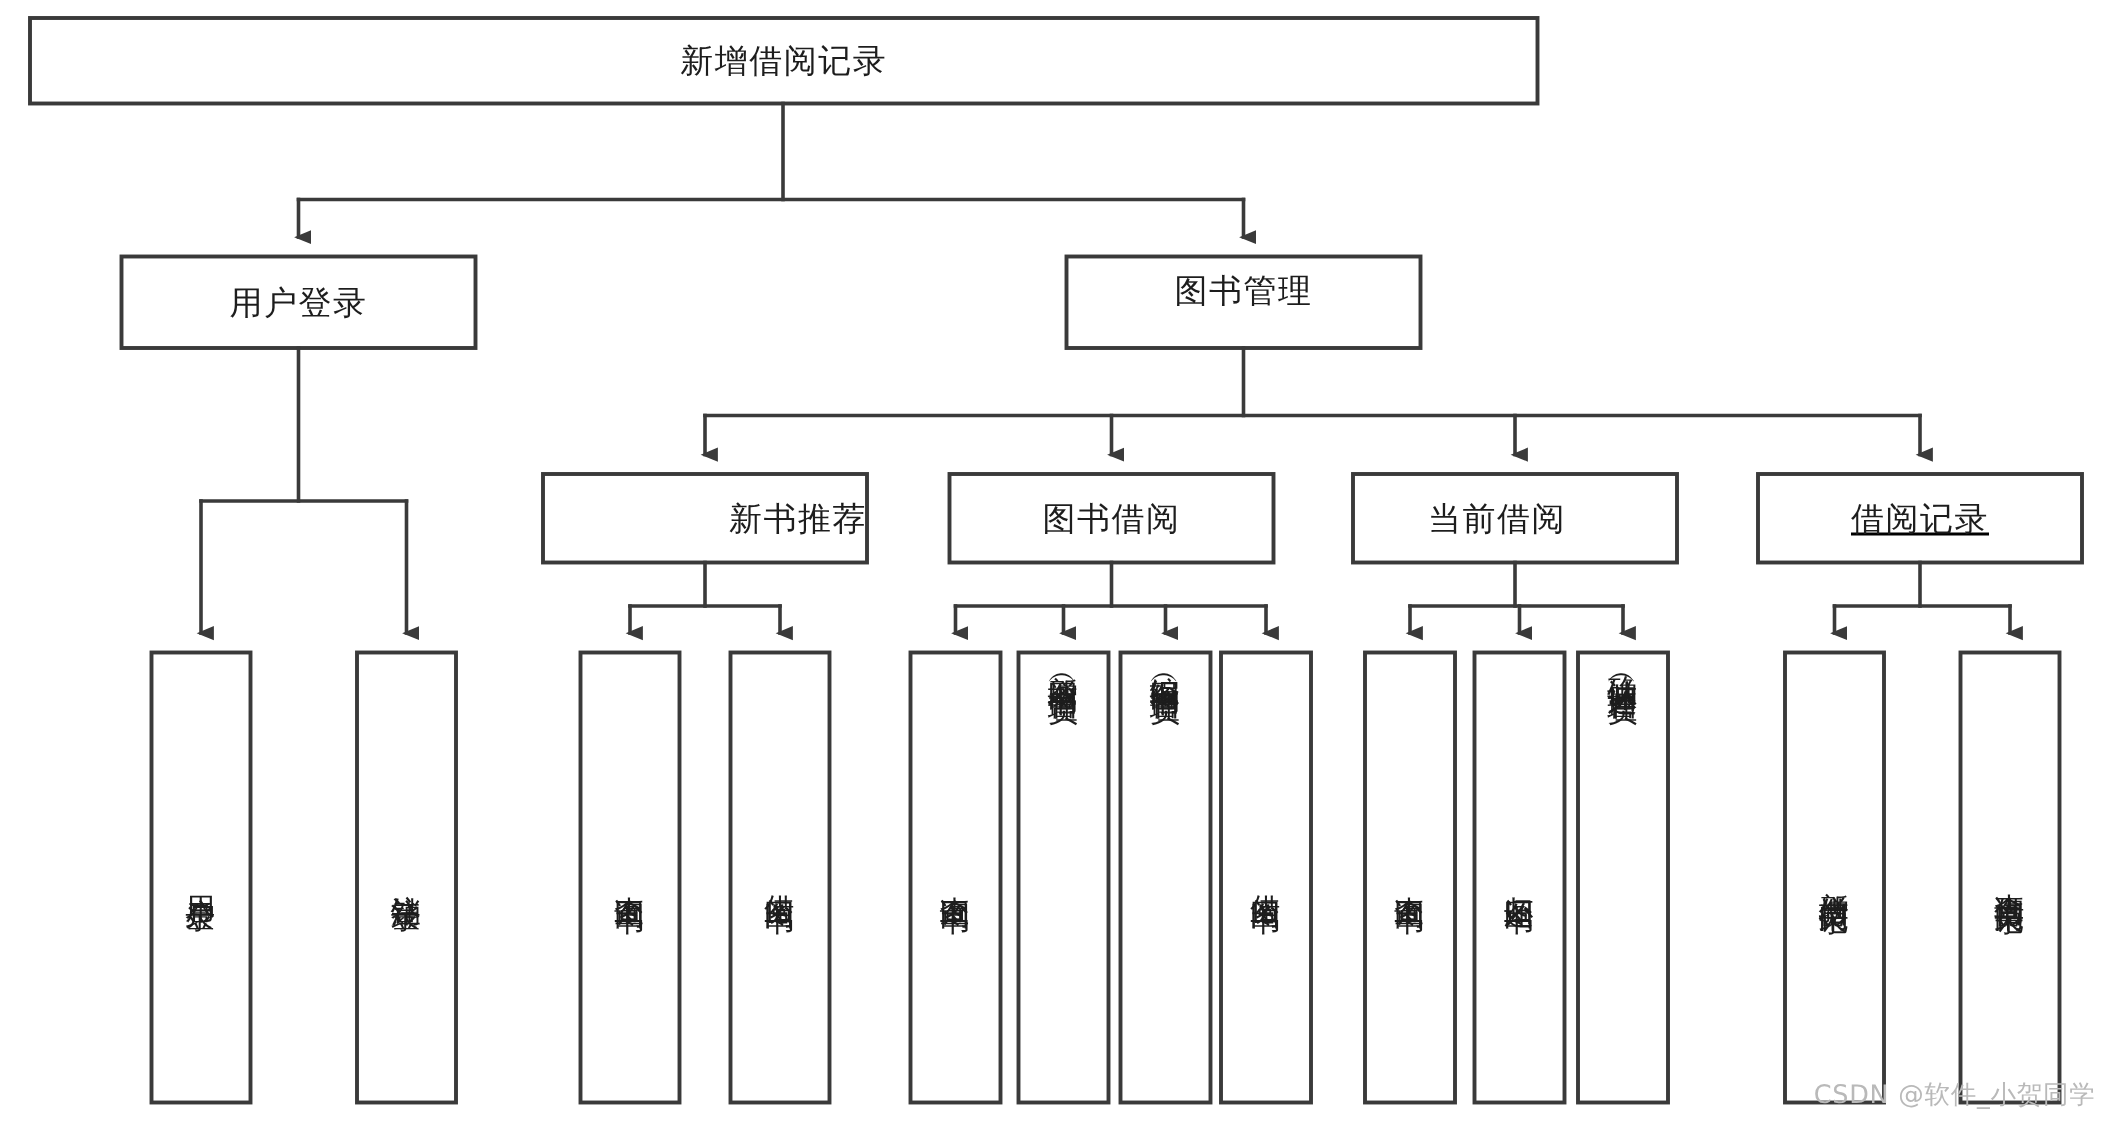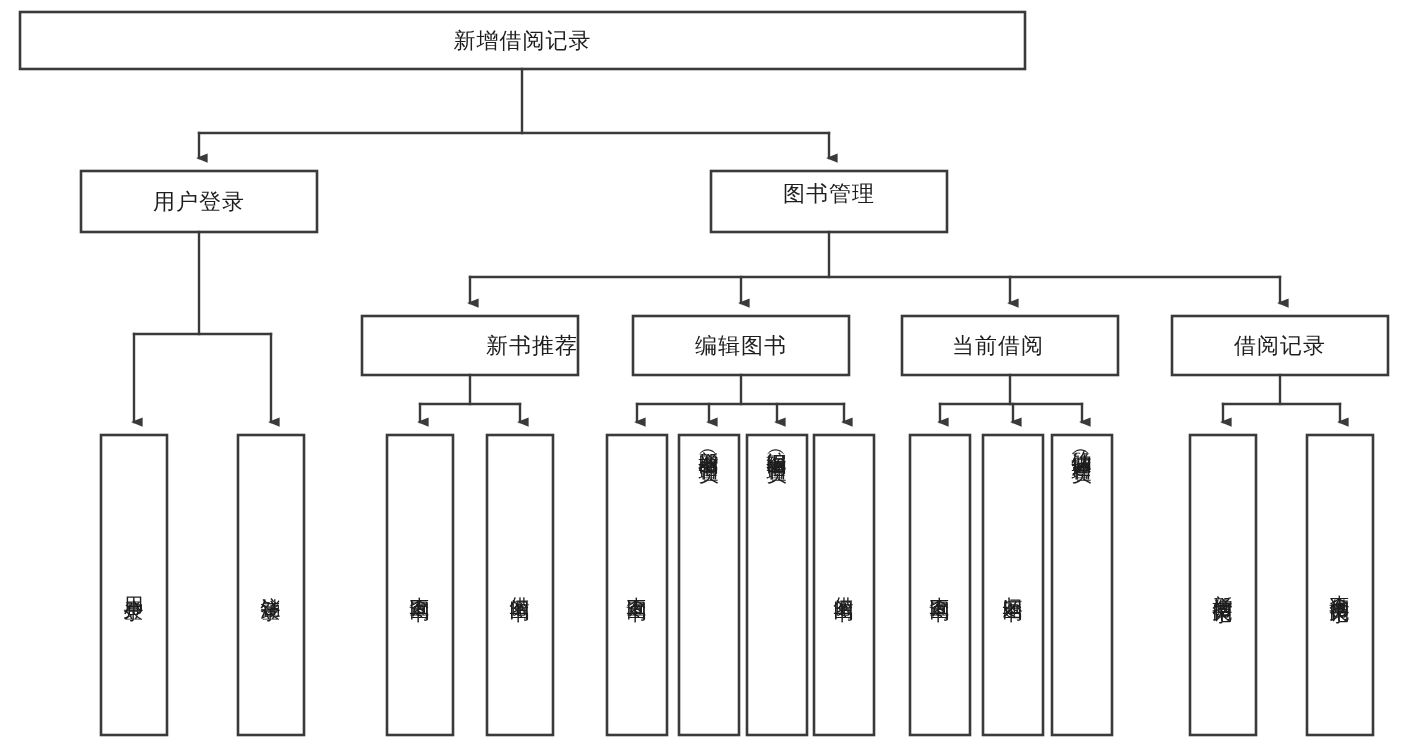--- a/index.html
+++ b/index.html
@@ -172,26 +172,26 @@
     <span class="hlabel-text">用户登录</span>
   </div>
   <div class="hlabel-wrap" style="left:711px; top:171px; width:236px; height:45px;">
     <span class="hlabel-text">图书管理</span>
   </div>
 
   <div class="hlabel-wrap" style="left:362px; top:316px; width:216px; height:59px;justify-content:flex-end;">
     <span class="hlabel-text">新书推荐</span>
   </div>
   <div class="hlabel-wrap" style="left:633px; top:316px; width:216px; height:59px;">
-    <span class="hlabel-text">编辑图书</span>
+    <span class="hlabel-text">图书借阅</span>
   </div>
   <div class="hlabel-wrap" style="left:902px; top:316px; width:192px; height:59px;">
     <span class="hlabel-text">当前借阅</span>
   </div>
-  <div class="hlabel-wrap" style="left:1172px; top:316px; width:216px; height:59px;">
+  <div class="hlabel-wrap" style="left:1172px; top:316px; width:216px; height:59px;text-decoration:underline;">
     <span class="hlabel-text">借阅记录</span>
   </div>
 
   <div class="vlabel-wrap" style="left:101px; top:435px; width:66px; height:300px;">
     <span class="vlabel-text">用户登录</span>
   </div>
   <div class="vlabel-wrap" style="left:238px; top:435px; width:66px; height:300px;">
     <span class="vlabel-text">注销登录</span>
   </div>
 
@@ -225,14 +225,15 @@
     <span class="vlabel-text">确认归还（管理员）</span>
   </div>
 
   <div class="vlabel-wrap" style="left:1190px; top:435px; width:66px; height:300px;">
     <span class="vlabel-text">新增借阅记录</span>
   </div>
   <div class="vlabel-wrap" style="left:1307px; top:435px; width:66px; height:300px;">
     <span class="vlabel-text">查询借阅记录</span>
   </div>
 
+  <div class="watermark">CSDN @软件_小贺同学</div>
 
 </div>
 
 </body></html>

